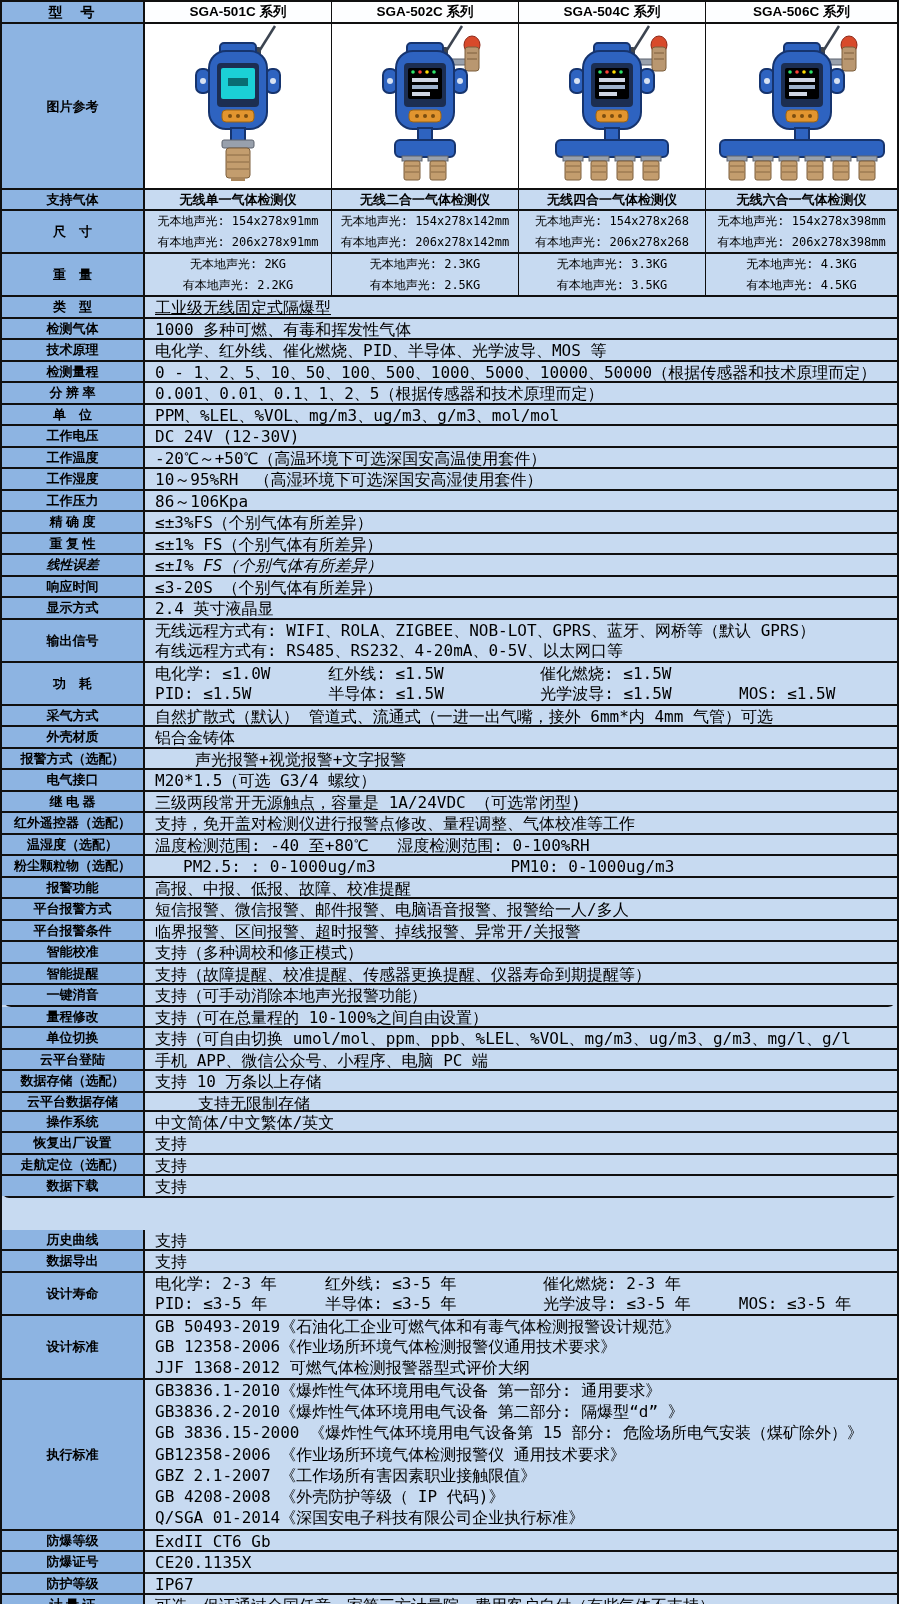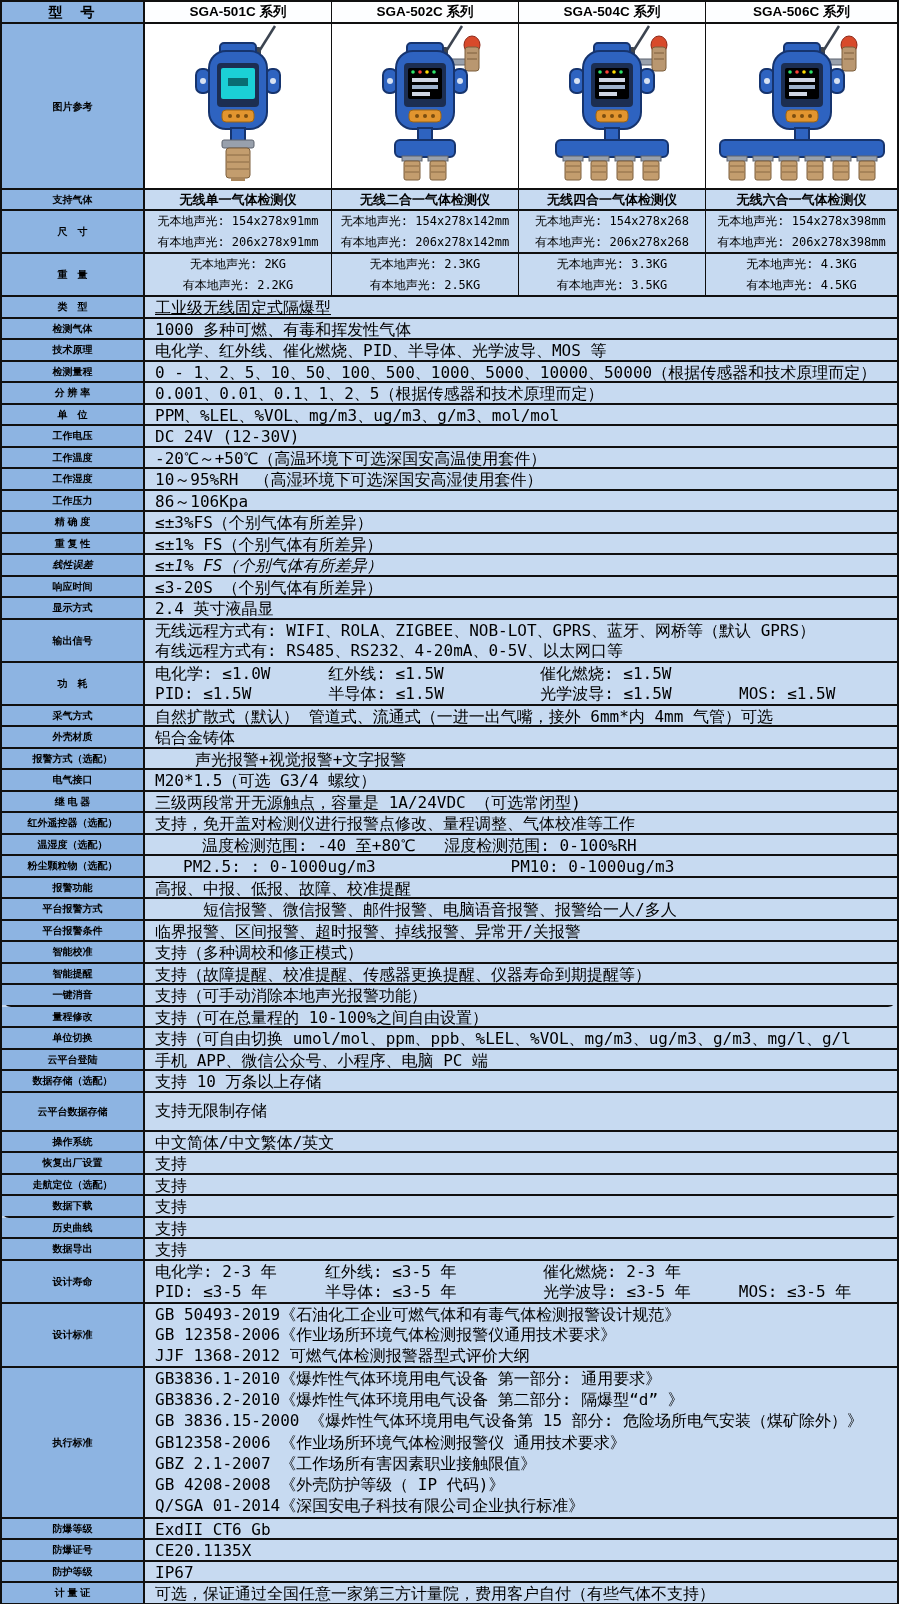--- a/index.html
+++ b/index.html
@@ -9,21 +9,21 @@
     box-sizing:border-box;
     font-family:"Liberation Sans",sans-serif;
     background:#C7DAF1;
   }
   .row{display:flex;border-bottom:2px solid #101010;box-sizing:border-box;}
   .row:last-child{border-bottom:none;}
   .label-cell{
     flex:0 0 143px;width:143px;
     background:#8DB4E2;
     display:flex;align-items:center;justify-content:center;
-    font-weight:bold;font-size:10px;color:#000;
+    font-weight:bold;font-size:13px;color:#000;
     border-right:2px solid #101010;box-sizing:border-box;
     text-align:center;line-height:15px;padding:0 3px;
   }
   .col-cell{
     flex:0 0 187px;width:187px;
     border-right:1px solid #101010;box-sizing:border-box;
     display:flex;flex-direction:column;align-items:center;justify-content:center;
     text-align:center;
   }
   .col-cell:last-child{border-right:none;flex:1;}
@@ -358,33 +358,33 @@
       <div class="value-cell"><div class="value-line">M20*1.5（可选 G3/4 螺纹）</div></div>
     </div>
     <div class="row" style="height: 21.5px;">
       <div class="label-cell">继 电 器</div>
       <div class="value-cell"><div class="value-line">三级两段常开无源触点，容量是 1A/24VDC （可选常闭型)</div></div>
     </div>
     <div class="row" style="height: 21.5px;">
       <div class="label-cell">红外遥控器（选配）</div>
       <div class="value-cell"><div class="value-line">支持，免开盖对检测仪进行报警点修改、量程调整、气体校准等工作</div></div>
     </div>
-    <div class="row" style="height: 21.5px; gap: 47px;">
+    <div class="row" style="height: 21.5px;">
       <div class="label-cell">温湿度（选配）</div>
       <div class="value-cell"><div class="value-line">温度检测范围: -40 至+80℃   湿度检测范围: 0-100%RH</div></div>
     </div>
     <div class="row" style="height: 21.5px; gap: 28px;">
       <div class="label-cell">粉尘颗粒物（选配）</div>
       <div class="value-cell"><div class="value-line">PM2.5: : 0-1000ug/m3              PM10: 0-1000ug/m3</div></div>
     </div>
     <div class="row" style="height: 21.5px;">
       <div class="label-cell">报警功能</div>
       <div class="value-cell"><div class="value-line">高报、中报、低报、故障、校准提醒</div></div>
     </div>
-    <div class="row" style="height: 21.5px; gap: 48px;">
+    <div class="row" style="height: 21.5px;">
       <div class="label-cell">平台报警方式</div>
       <div class="value-cell"><div class="value-line">短信报警、微信报警、邮件报警、电脑语音报警、报警给一人/多人</div></div>
     </div>
     <div class="row" style="height: 21.5px;">
       <div class="label-cell">平台报警条件</div>
       <div class="value-cell"><div class="value-line">临界报警、区间报警、超时报警、掉线报警、异常开/关报警</div></div>
     </div>
     <div class="row" style="height: 21.5px;">
       <div class="label-cell">智能校准</div>
       <div class="value-cell"><div class="value-line">支持（多种调校和修正模式）</div></div>
@@ -406,41 +406,41 @@
       <div class="value-cell"><div class="value-line">支持（可自由切换 umol/mol、ppm、ppb、%LEL、%VOL、mg/m3、ug/m3、g/m3、mg/l、g/l 等）</div></div>
     </div>
     <div class="row" style="height: 21.5px;">
       <div class="label-cell">云平台登陆</div>
       <div class="value-cell"><div class="value-line">手机 APP、微信公众号、小程序、电脑 PC 端</div></div>
     </div>
     <div class="row" style="height: 21.5px;">
       <div class="label-cell">数据存储（选配）</div>
       <div class="value-cell"><div class="value-line">支持 10 万条以上存储</div></div>
     </div>
-    <div class="row" style="height: 39px;">
+    <div class="row" style="height: 19px; gap: 43px;">
       <div class="label-cell">云平台数据存储</div>
       <div class="value-cell"><div class="value-line">支持无限制存储</div></div>
     </div>
     <div class="row" style="height: 21.5px;">
       <div class="label-cell">操作系统</div>
       <div class="value-cell"><div class="value-line">中文简体/中文繁体/英文</div></div>
     </div>
     <div class="row" style="height: 21.5px;">
       <div class="label-cell">恢复出厂设置</div>
       <div class="value-cell"><div class="value-line">支持</div></div>
     </div>
     <div class="row" style="height: 21.5px;">
       <div class="label-cell">走航定位（选配）</div>
       <div class="value-cell"><div class="value-line">支持</div></div>
     </div>
     <div class="row" style="height: 21.5px; border-radius: 7px;">
       <div class="label-cell">数据下载</div>
       <div class="value-cell"><div class="value-line">支持</div></div>
     </div>
-    <div class="row" style="height: 21.5px;">
+    <div class="row" style="height: 21.5px; margin-top: 32px;">
       <div class="label-cell">历史曲线</div>
       <div class="value-cell"><div class="value-line">支持</div></div>
     </div>
     <div class="row" style="height: 21.5px;">
       <div class="label-cell">数据导出</div>
       <div class="value-cell"><div class="value-line">支持</div></div>
     </div>
     <div class="row" style="height: 43px;">
       <div class="label-cell">设计寿命</div>
       <div class="value-cell"><div class="value-line">电化学: 2-3 年     红外线: ≤3-5 年         催化燃烧: 2-3 年</div><div class="value-line">PID: ≤3-5 年      半导体: ≤3-5 年         光学波导: ≤3-5 年     MOS: ≤3-5 年</div></div>

